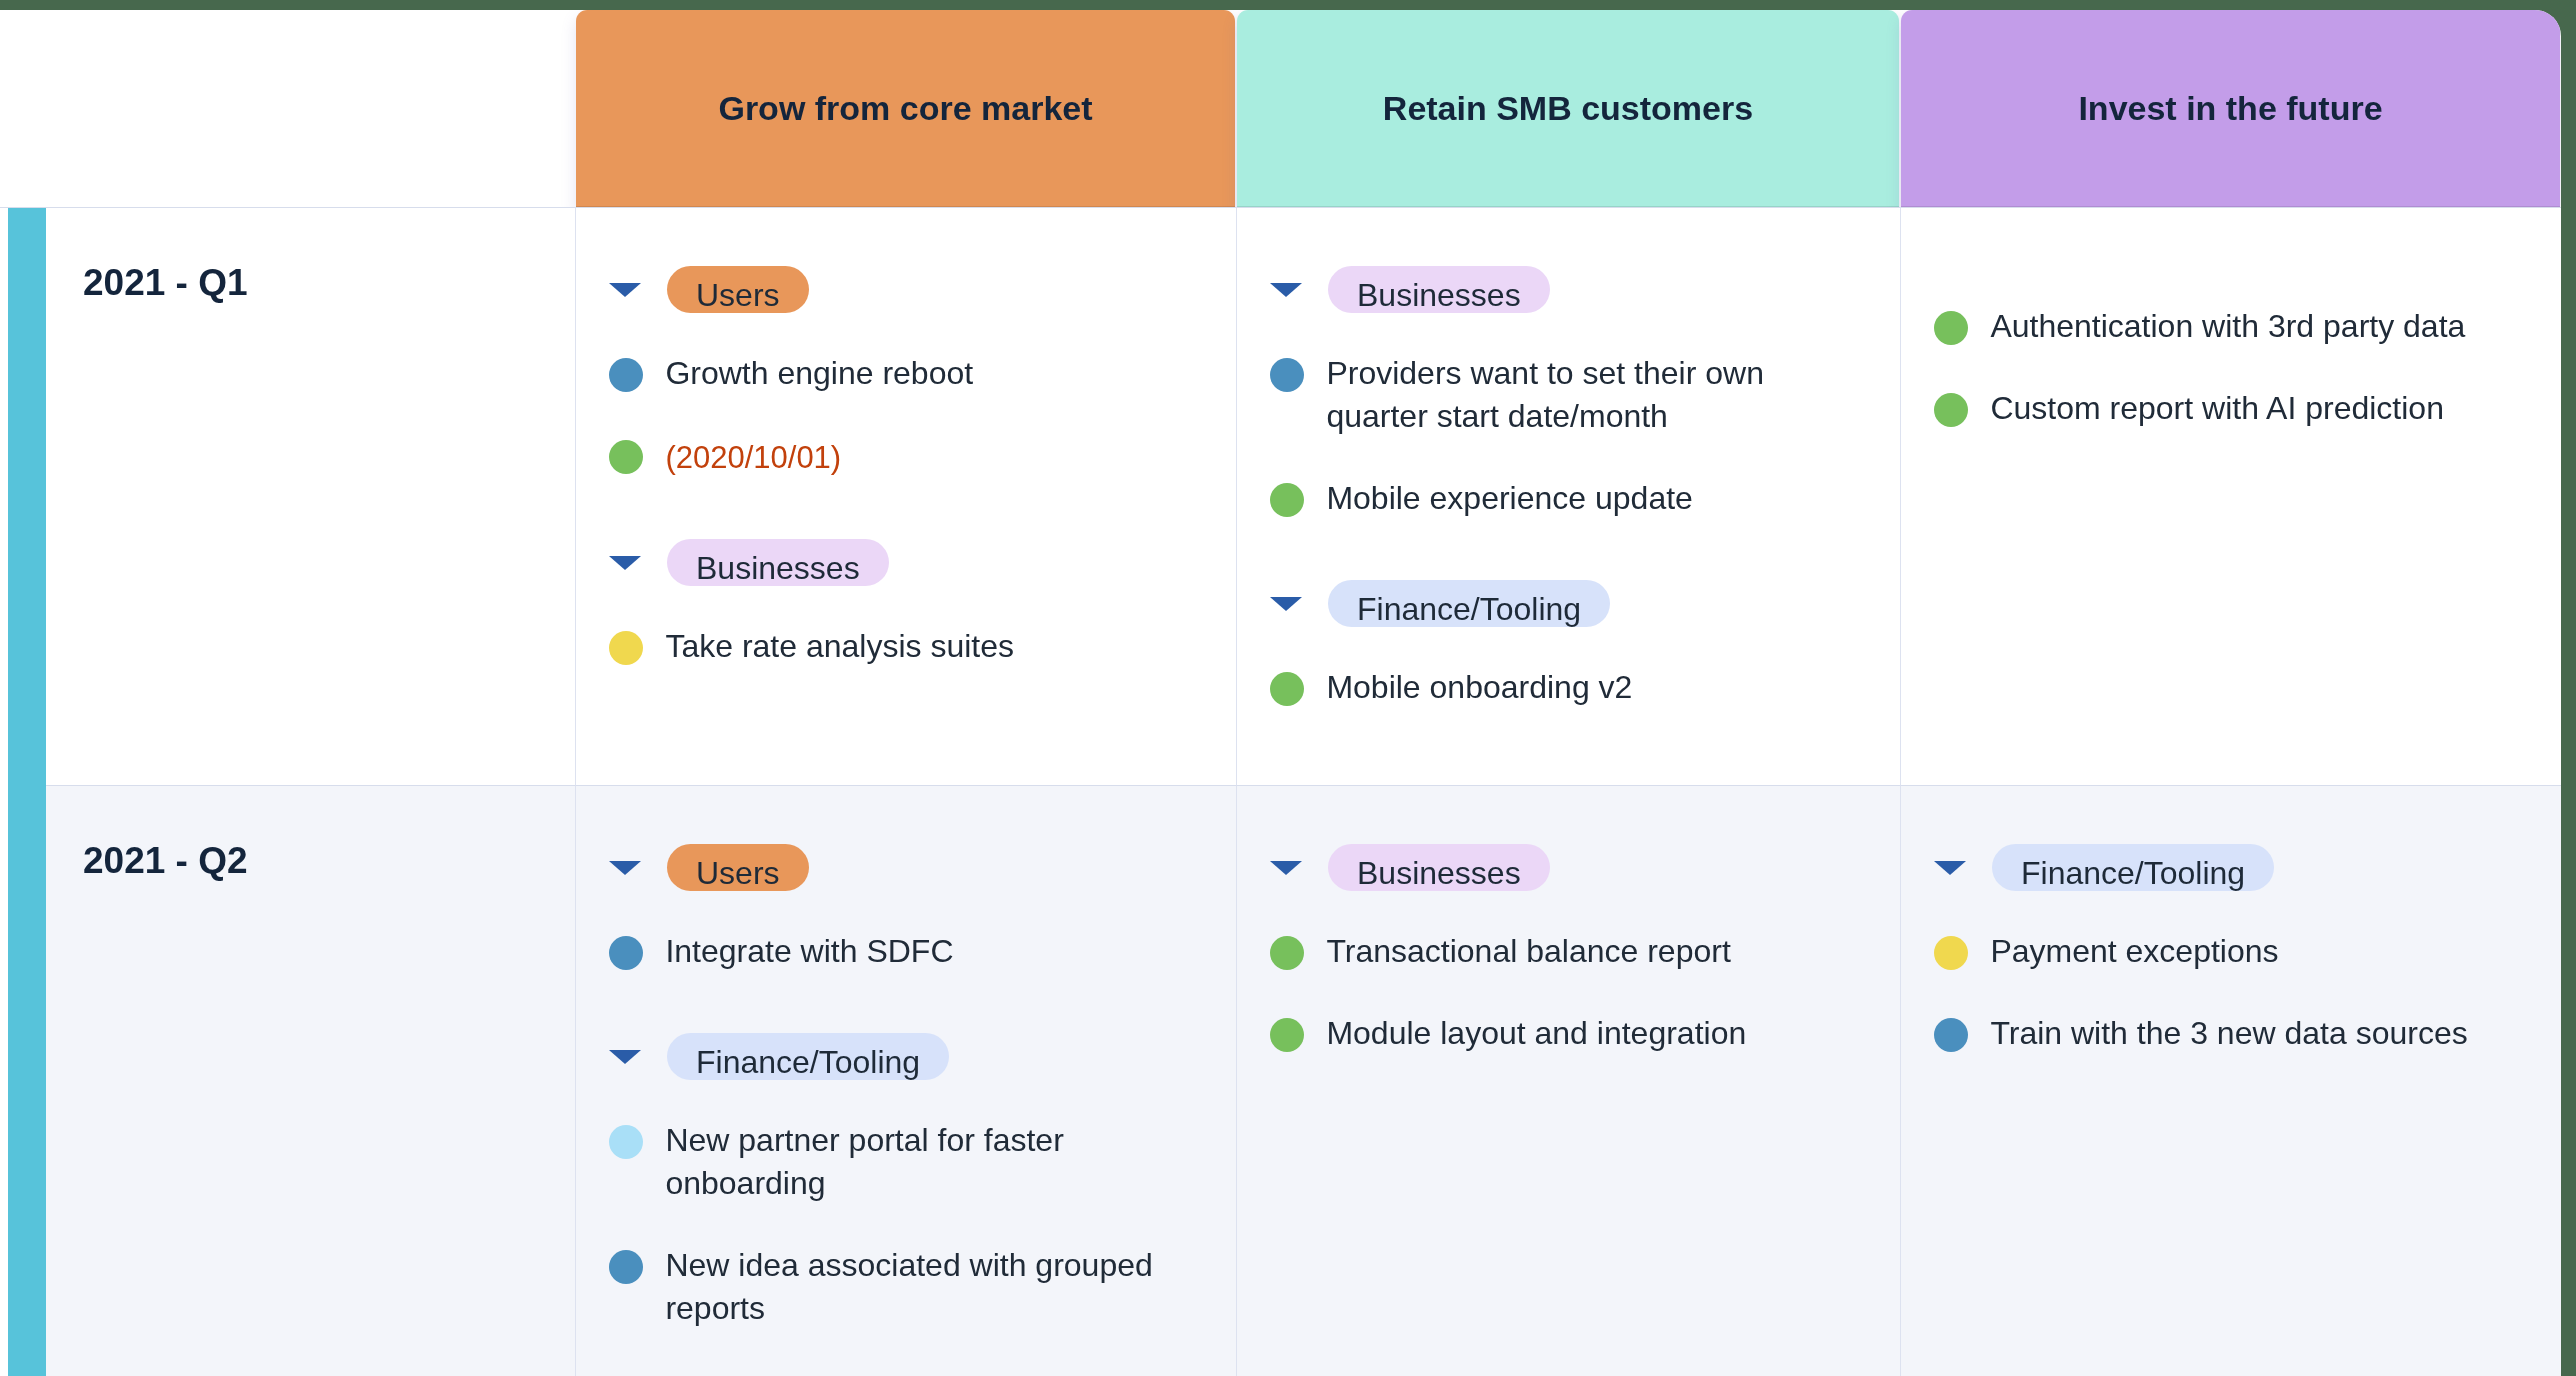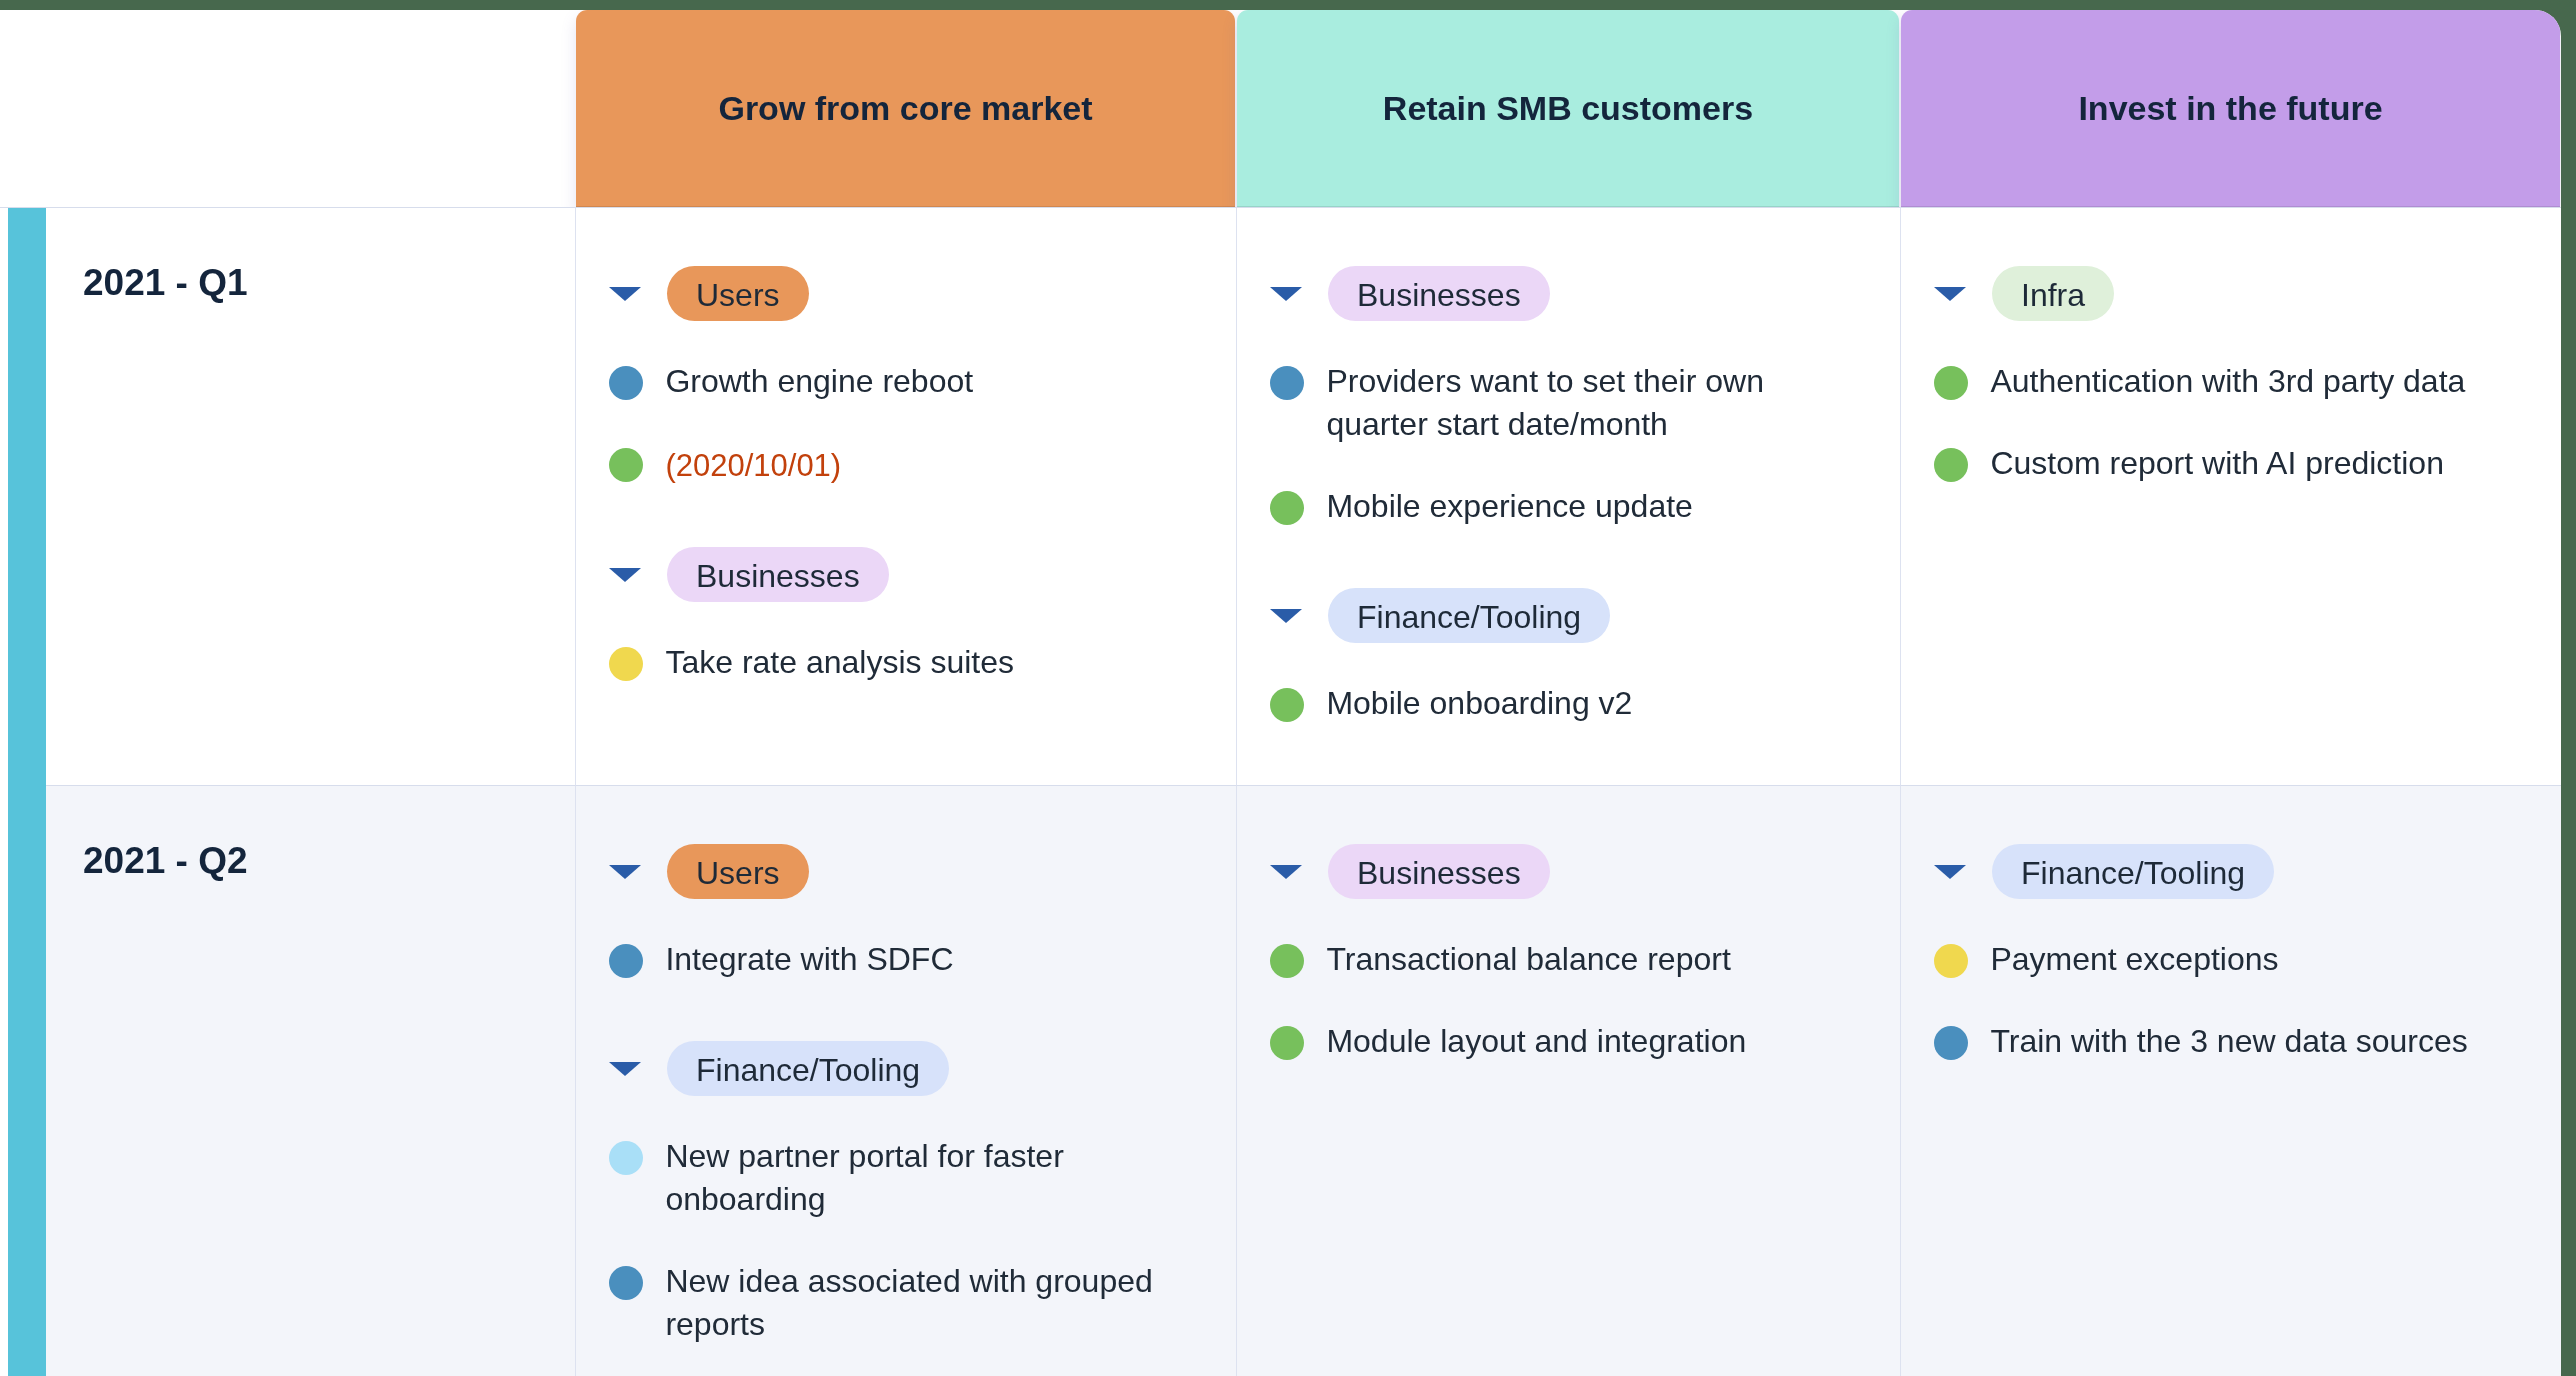--- a/index.html
+++ b/index.html
@@ -58,21 +58,21 @@
     width: 0; height: 0; flex-shrink: 0;
     border-left: 16px solid transparent;
     border-right: 16px solid transparent;
     border-top: 14px solid #2A5CA8;
     margin-right: 26px;
   }
   .badge {
     display: inline-block;
     font-size: 32px; line-height: 32px;
     color: #1E2A38;
-    padding: 13px 29px 10px 29px;
+    padding: 13px 29px 2px 29px;
     border-radius: 930px;
   }
   .item { display: flex; align-items: flex-start; margin-top: 39px; }
   .dot {
     width: 34px; height: 34px; border-radius: 50%;
     flex-shrink: 0; margin-top: 5.6px; margin-right: 22.4px;
   }
   .item-text { font-size: 32px; line-height: 43px; color: #202B38; max-width: 577px; }
   .item-note { display: block; font-size: 31px; line-height: 43px; color: #c2410c; margin-top: 1.9px; }
   .item-note:empty { display: none; }
@@ -151,24 +151,20 @@
       </div>
       <div class="item">
         <span class="dot" style="background: rgb(119, 192, 92);"></span>
         <span class="item-text">Mobile onboarding v2</span>
       </div>
     </div>
   </div>
 
   <div class="ccell" style="grid-row:2; grid-column:5">
     <div class="group">
-      <div class="group-head">
-        <div class="tri"></div>
-        <span class="badge" style="background: rgb(223, 240, 218);">Infra</span>
-      </div>
       <div class="item">
         <span class="dot" style="background: rgb(119, 192, 92);"></span>
         <span class="item-text">Authentication with 3rd party data</span>
       </div>
       <div class="item">
         <span class="dot" style="background: rgb(119, 192, 92);"></span>
         <span class="item-text">Custom report with AI prediction</span>
       </div>
     </div>
   </div>

